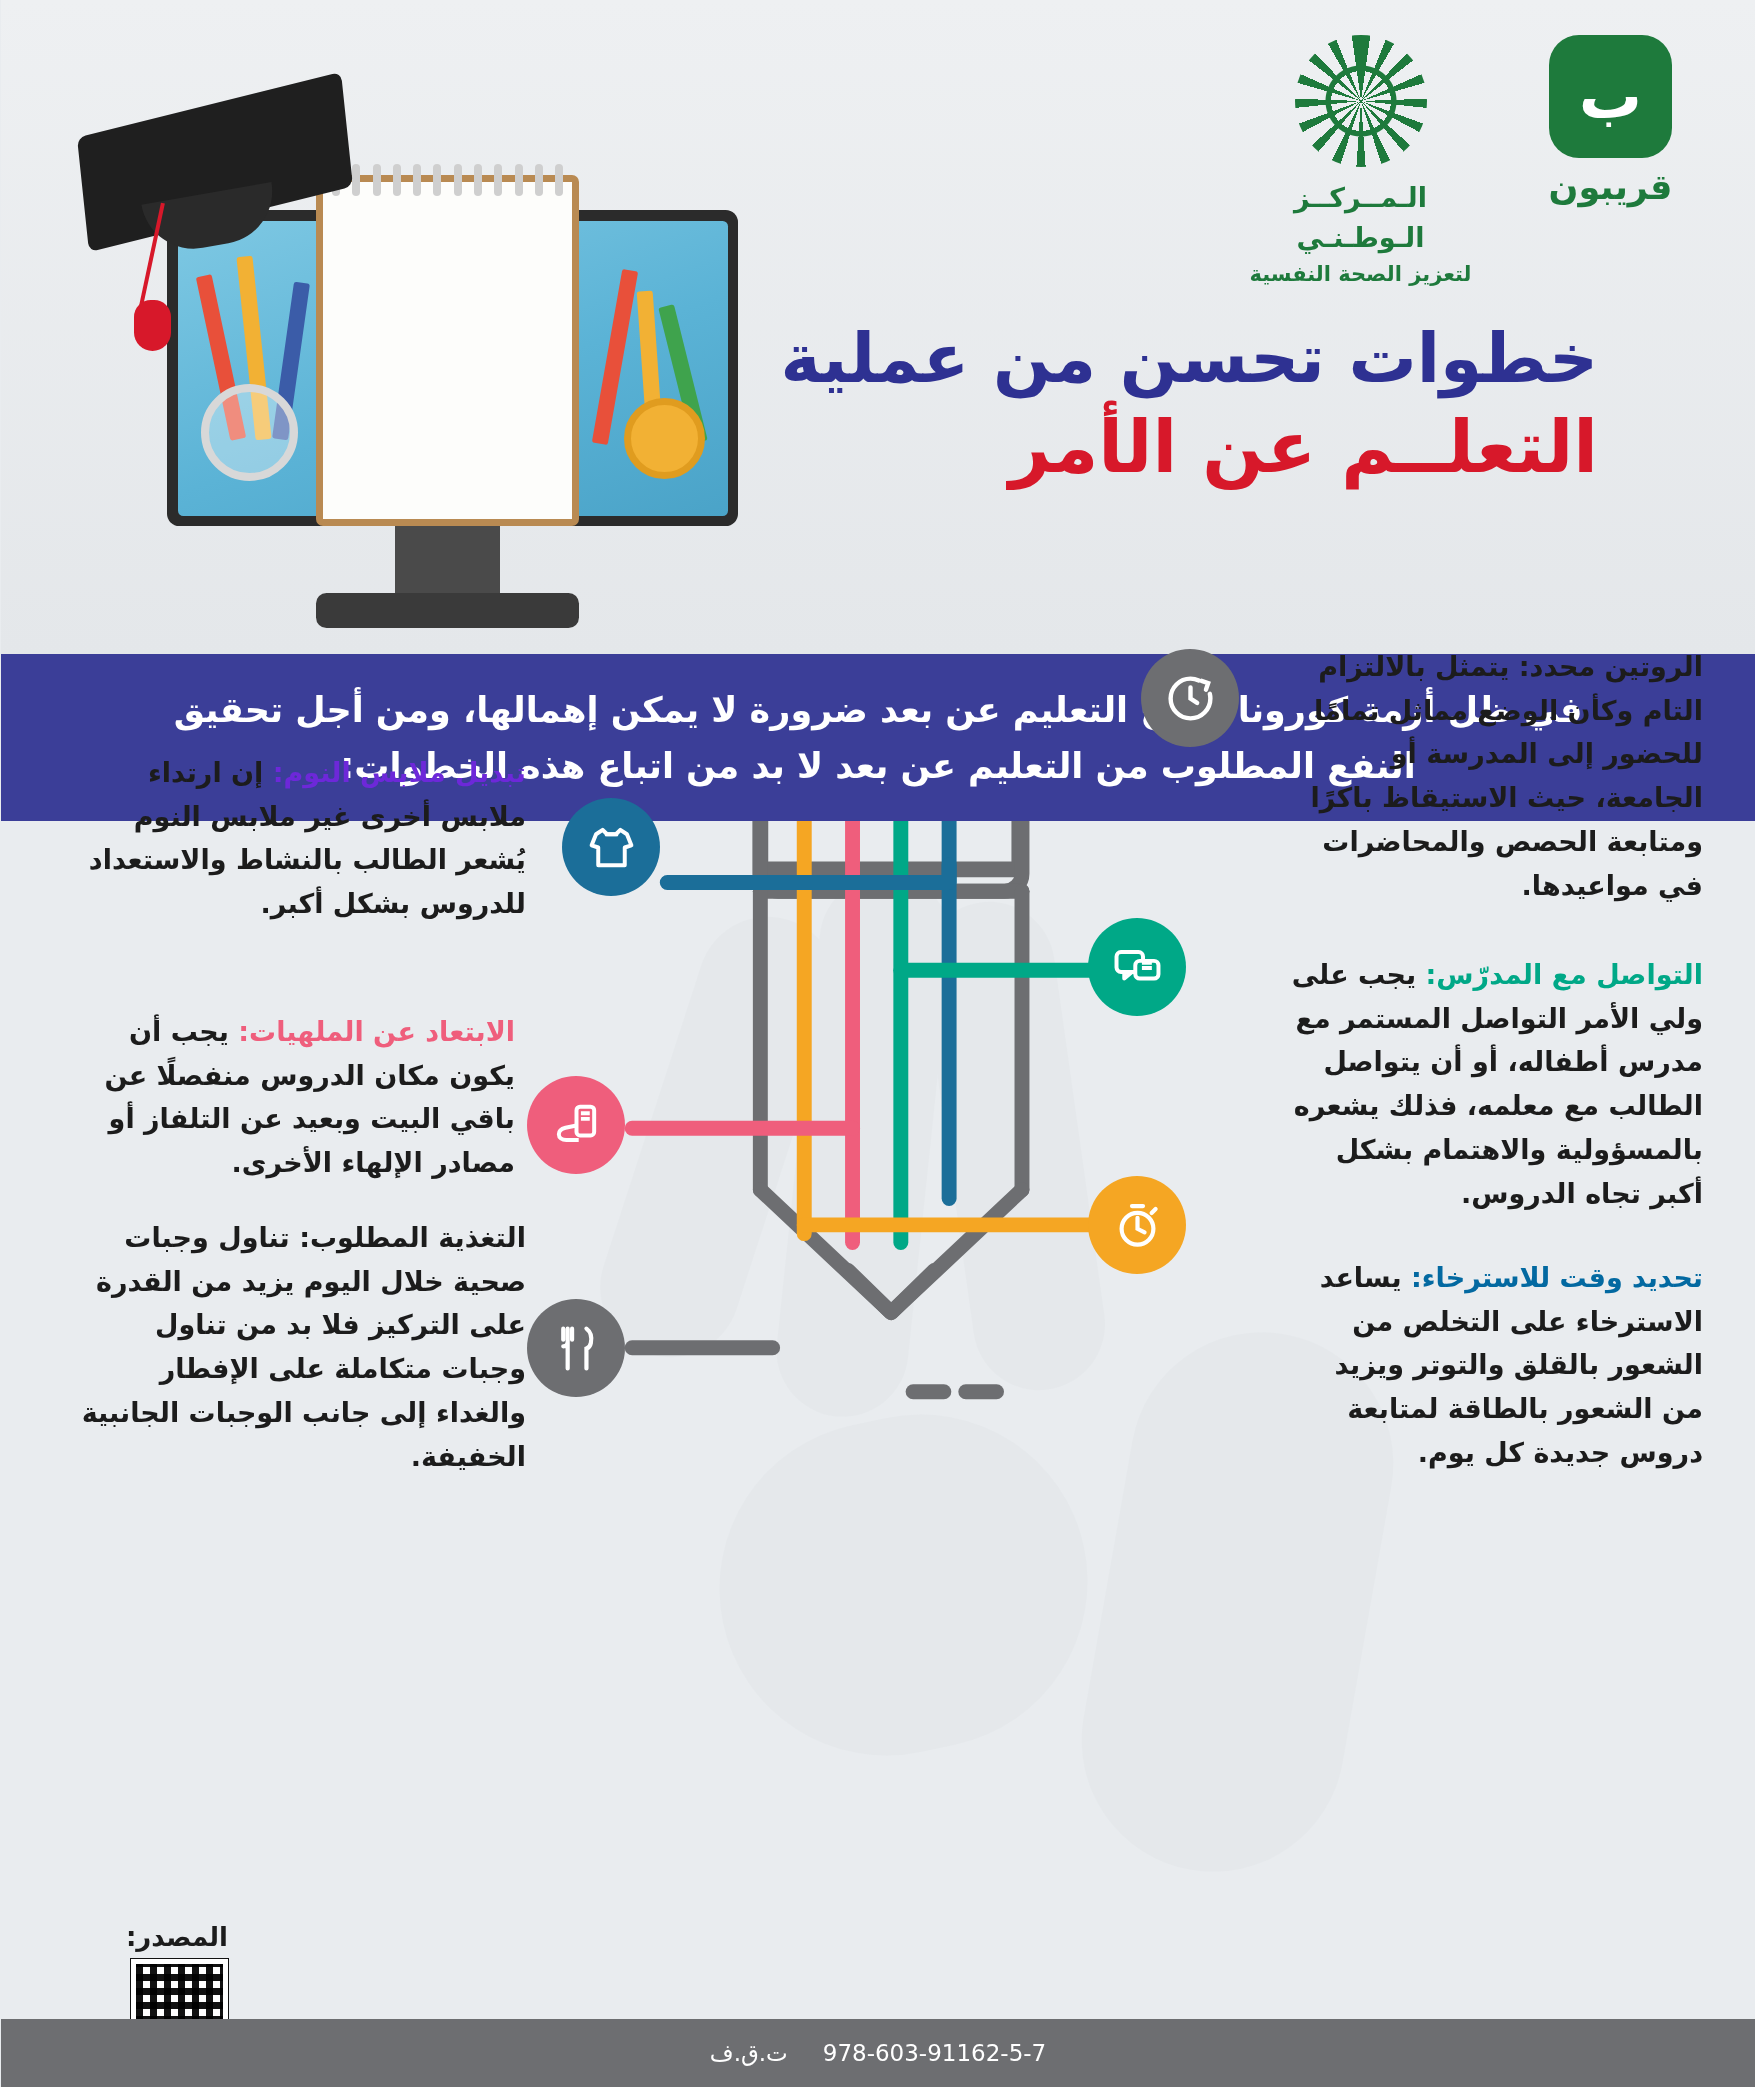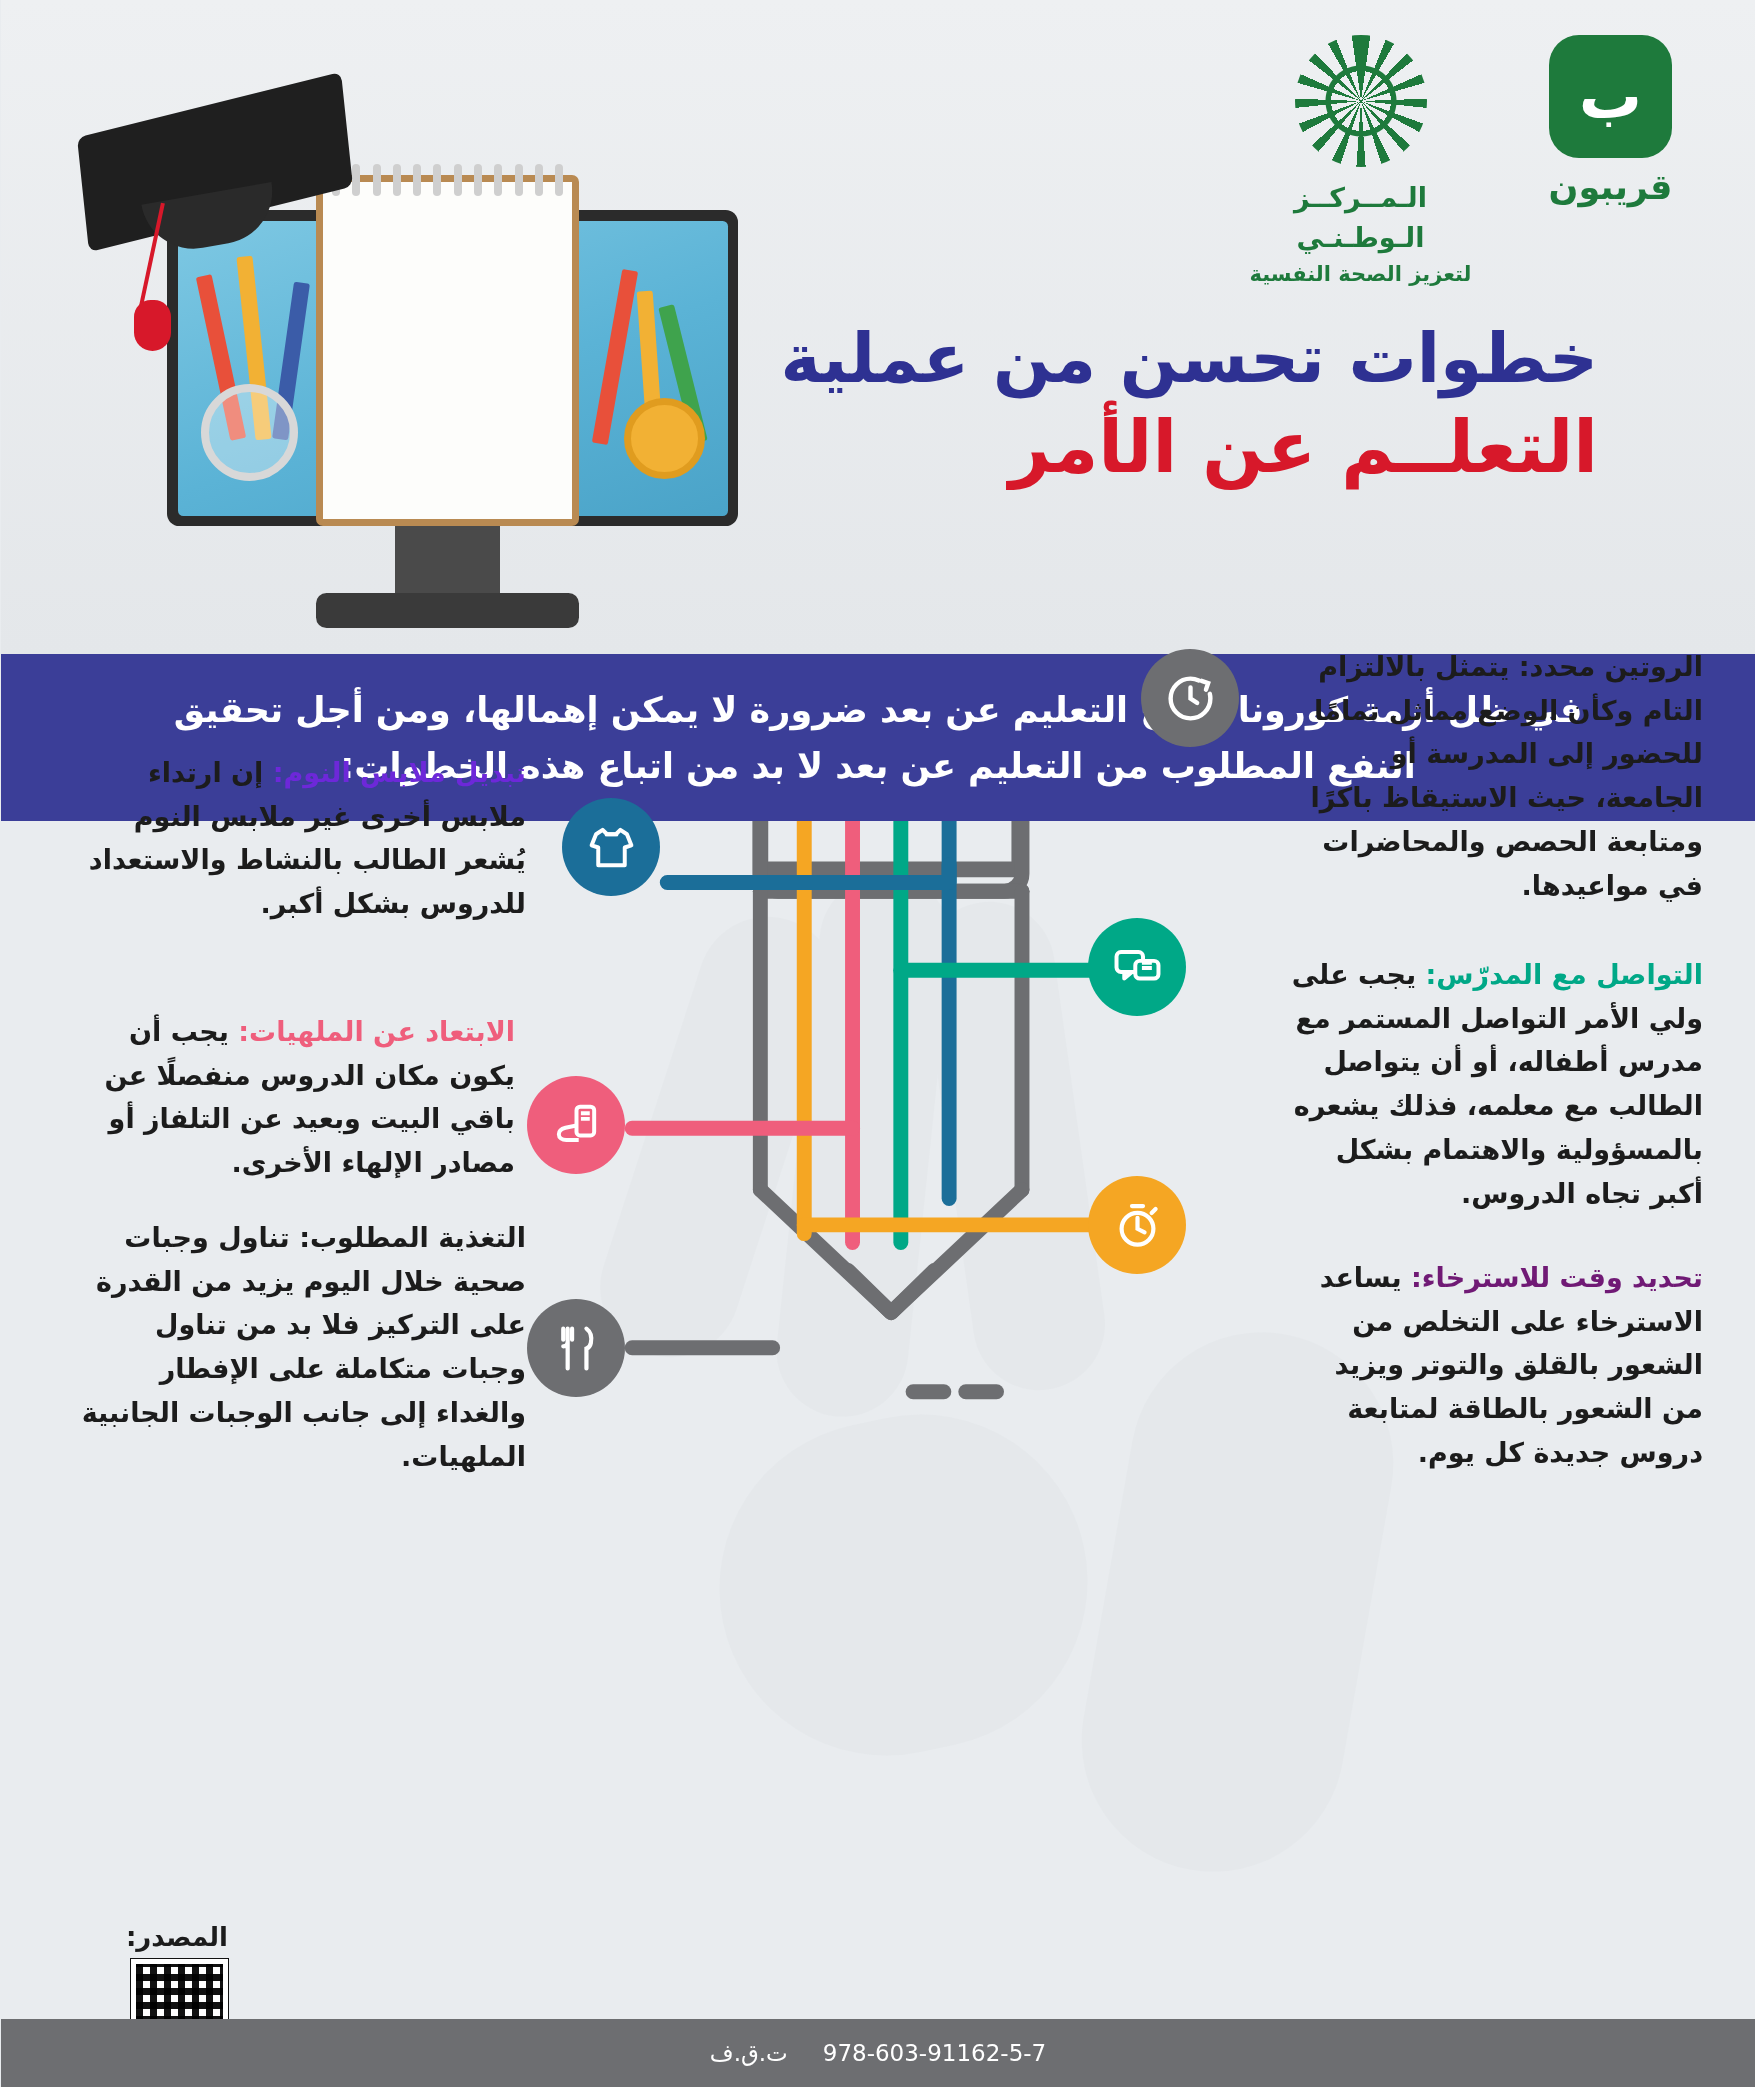--- a/index.html
+++ b/index.html
@@ -357,25 +357,25 @@
 
   <div class="txt txt-right" style="right:53px; top:132px;">
     <span class="lead" style="color:#00a887;">التواصل مع المدرّس:</span><span> يجب على ولي الأمر التواصل المستمر مع مدرس أطفاله، أو أن يتواصل الطالب مع معلمه، فذلك يشعره بالمسؤولية والاهتمام بشكل أكبر تجاه الدروس.</span>
   </div>
 
   <div class="txt txt-left" style="left:59px; top:189px;">
     <span class="lead" style="color:#ef5e7c;">الابتعاد عن الملهيات:</span><span> يجب أن يكون مكان الدروس منفصلًا عن باقي البيت وبعيد عن التلفاز أو مصادر الإلهاء الأخرى.</span>
   </div>
 
   <div class="txt txt-right" style="right:53px; top:435px;">
-    <span class="lead" style="color:#701a75;">تحديد وقت للاسترخاء:</span><span> يساعد الاسترخاء على التخلص من الشعور بالقلق والتوتر ويزيد من الشعور بالطاقة لمتابعة دروس جديدة كل يوم.</span>
+    <span class="lead" style="color:#0369a1;">تحديد وقت للاسترخاء:</span><span> يساعد الاسترخاء على التخلص من الشعور بالقلق والتوتر ويزيد من الشعور بالطاقة لمتابعة دروس جديدة كل يوم.</span>
   </div>
 
   <div class="txt txt-left" style="left:70px; top:395px;">
-    <span class="lead" style="color:#1c1c1c;">التغذية المطلوب:</span><span> تناول وجبات صحية خلال اليوم يزيد من القدرة على التركيز فلا بد من تناول وجبات متكاملة على الإفطار والغداء إلى جانب الوجبات الجانبية الملهيات.</span>
+    <span class="lead" style="color:#1c1c1c;">التغذية المطلوب:</span><span> تناول وجبات صحية خلال اليوم يزيد من القدرة على التركيز فلا بد من تناول وجبات متكاملة على الإفطار والغداء إلى جانب الوجبات الجانبية الخفيفة.</span>
   </div>
 </div>
 
 <div class="source">
   <div class="lbl">المصدر:</div>
   <div class="qr"></div>
 </div>
 
 <div class="footer-bar">
   <span>978-603-91162-5-7</span>

